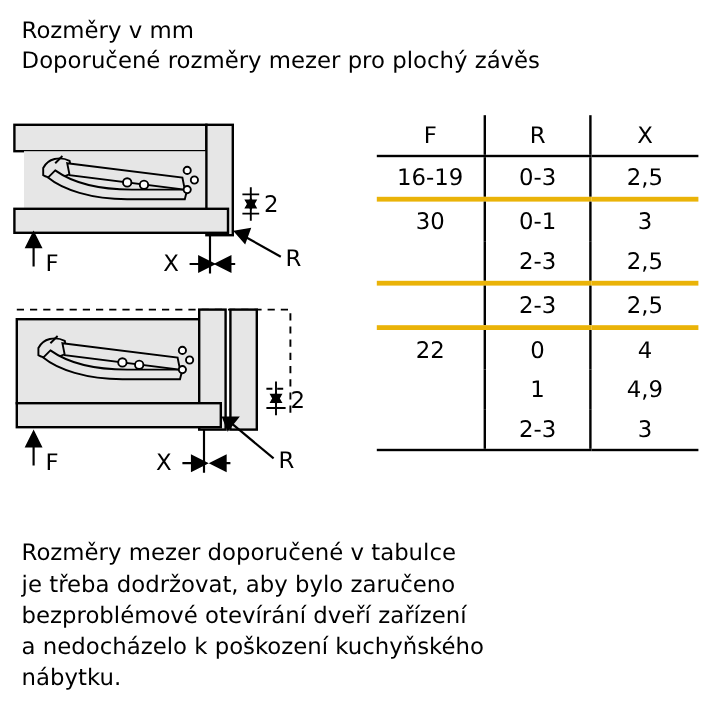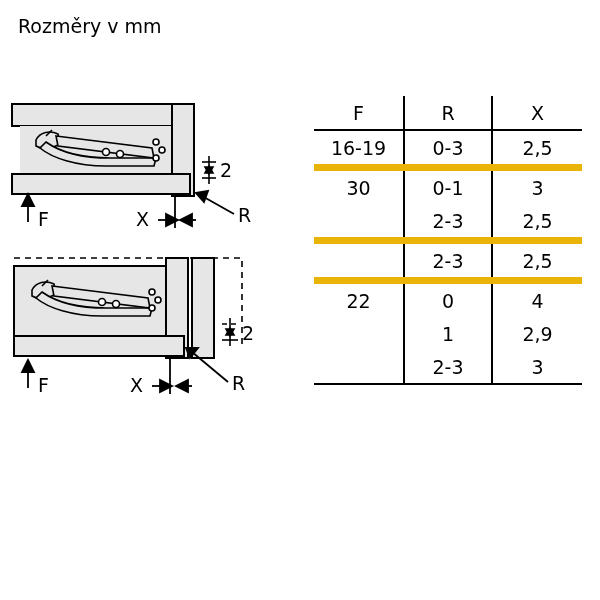--- a/index.html
+++ b/index.html
@@ -81,21 +81,21 @@
   table.dim-table th.sep-l,
   table.dim-table td.sep-l {
     border-left: 2px solid #000;
   }
   
   table.dim-table tr.head-row th {
     border-bottom: 2px solid #000;
   }
   
   table.dim-table tr.grp-end td {
-    border-bottom: 7px solid #eab308;
+    border-bottom: 4px solid #eab308;
   }
   
   table.dim-table tr.last-row td {
     border-bottom: 2px solid #000;
   }
 
   
   .diagram {
     position: absolute;
   }
@@ -104,20 +104,21 @@
 
   svg { display: block; }
 </style>
 </head>
 <body>
 
 <div class="page">
 
   <div class="heading">
     <div class="heading-line">Rozměry v mm</div>
+    <div class="heading-line">Doporučené rozměry mezer pro plochý závěs</div>
   </div>
 
   <div class="diagram" id="diagram-top">
     <svg width="300" height="150" viewBox="0 0 300 150" xmlns="http://www.w3.org/2000/svg">
       <g stroke="#000" stroke-width="2" fill="#e6e6e6">
 
         <rect x="6" y="8" width="160" height="22"></rect>
 
         <rect x="14" y="30" width="152" height="52" fill="#e6e6e6" stroke="none"></rect>
         <rect x="14" y="30" width="152" height="52" fill="none" stroke="#000" stroke-width="0"></rect>
@@ -271,25 +272,32 @@
           <td class="sep-l">2,5</td>
         </tr>
         <tr>
           <td>22</td>
           <td class="sep-l">0</td>
           <td class="sep-l">4</td>
         </tr>
         <tr>
           <td></td>
           <td class="sep-l">1</td>
-          <td class="sep-l">2,9</td>
+          <td class="sep-l">4,9</td>
         </tr>
         <tr class="last-row">
           <td></td>
           <td class="sep-l">2-3</td>
           <td class="sep-l">3</td>
         </tr>
       </tbody>
     </table>
   </div>
 
+  <div class="footer">
+    <div class="footer-line">Rozměry mezer doporučené v tabulce</div>
+    <div class="footer-line">je třeba dodržovat, aby bylo zaručeno</div>
+    <div class="footer-line">bezproblémové otevírání dveří zařízení</div>
+    <div class="footer-line">a nedocházelo k poškození kuchyňského</div>
+    <div class="footer-line">nábytku.</div>
+  </div>
 
 </div>
 
 </body></html>

